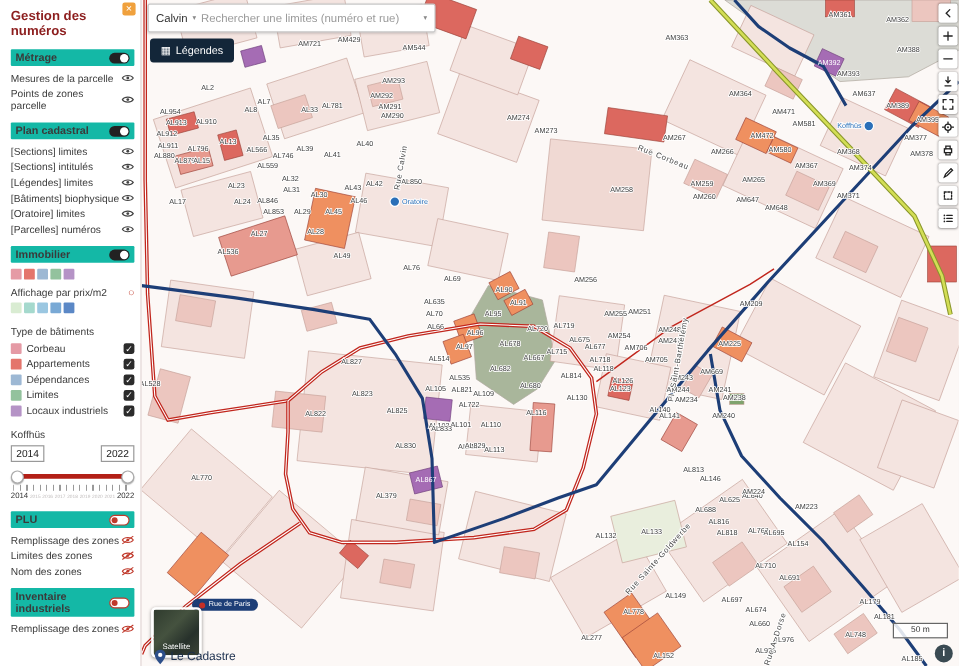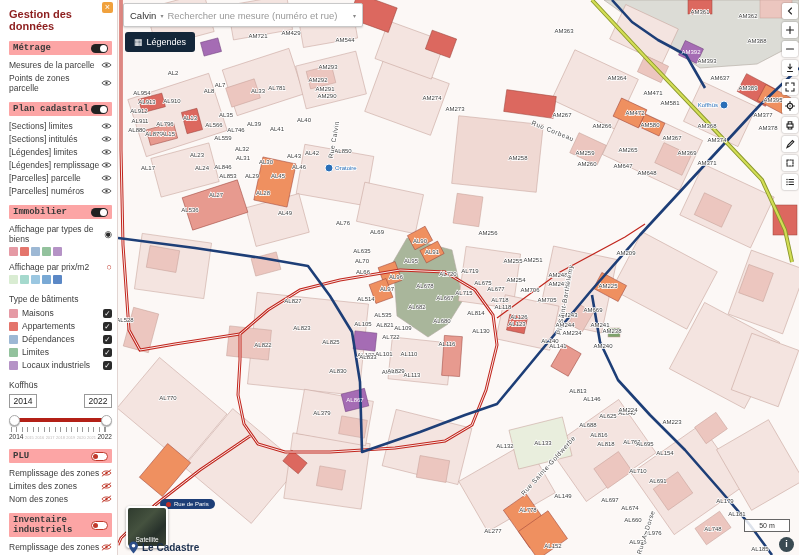--- a/index.html
+++ b/index.html
@@ -4,22 +4,22 @@
 <style>
   html,body{margin:0;padding:0;}
   body{width:799px;height:555px;position:relative;overflow:hidden;
        font-family:"Liberation Sans",sans-serif;background:#fbf6f3;}
   
   #sidebar{position:absolute;left:0;top:0;width:118px;height:555px;background:#fff;
            z-index:6;box-sizing:border-box;padding:6px 5px 0 9px;border-right:1px solid #e2d5d2;}
   #close-btn{position:absolute;left:102px;top:2px;width:11px;height:11px;background:#f0a13d;
              color:#fff;font-size:9px;line-height:10px;text-align:center;border-radius:2px;cursor:pointer;z-index:7;}
   #sb-title{font-size:11px;font-weight:bold;color:#8c1d1d;margin:2px 0 8px 0;}
-  .sec-bar{background:#fca5a5;display:flex;justify-content:space-between;align-items:center;
-           padding:2px 4px;margin:9px 0 5px 0;border-radius:1px;font-family:Liberation Mono, monospace;}
+  .sec-bar{background:#14b8a6;display:flex;justify-content:space-between;align-items:center;
+           padding:2px 4px;margin:9px 0 5px 0;border-radius:1px;}
   .sec-bar .t{font-size:9px;font-weight:bold;color:#3a3a3a;}
   .tgl{width:17px;height:9px;border-radius:5px;position:relative;flex:0 0 auto;}
   .tgl.on{background:#222;}
   .tgl.on::after{content:"";position:absolute;right:1px;top:1px;width:7px;height:7px;border-radius:50%;background:#fff;}
   .tgl.off{background:#fff;border:1px solid #c0392b;box-sizing:border-box;}
   .tgl.off::after{content:"";position:absolute;left:1px;top:1px;width:5px;height:5px;border-radius:50%;background:#c0392b;}
   .row{display:flex;justify-content:space-between;align-items:center;margin:3px 0;}
   .row .lbl{font-size:8.5px;color:#3c3c3c;}
   .plain-title{font-size:8.5px;color:#3c3c3c;margin:10px 0 4px 0;}
   .sw-row{display:flex;gap:2px;margin:2px 0 6px 0;}
@@ -65,31 +65,31 @@
   
   #scalebar{position:absolute;left:744px;top:519px;width:46px;height:13px;background:rgba(255,255,255,.85);
       border:1px solid #666;box-sizing:border-box;font-size:7px;color:#333;text-align:center;line-height:11px;z-index:4;}
   #attrib{position:absolute;left:779px;top:537px;width:15px;height:15px;border-radius:50%;background:#3a4a52;
       color:#fff;font-size:9px;font-weight:bold;text-align:center;line-height:15px;z-index:5;cursor:pointer;}
   #basemap{position:absolute;left:126px;top:506px;width:38px;height:38px;border-radius:4px;border:2px solid #fff;
       box-shadow:0 1px 3px rgba(0,0,0,.4);z-index:5;cursor:pointer;overflow:hidden;
       background:linear-gradient(135deg,#2f3b2e 0%,#45523f 40%,#27312b 70%,#3c4436 100%);}
   #basemap span{position:absolute;left:0;right:0;bottom:3px;text-align:center;color:#fff;font-size:6.5px;}
   #brand{position:absolute;left:128px;top:541px;display:flex;align-items:center;gap:3px;z-index:5;}
-  #brand .txt{font-size:10px;font-weight:bold;color:#1b2f4e;}
+  #brand .txt{font-size:10px;font-weight:normal;color:#1b2f4e;}
   #street-pill{position:absolute;left:160px;top:499px;background:#1d3e77;color:#fff;font-size:6px;
       padding:2px 6px;border-radius:7px;z-index:4;display:flex;align-items:center;gap:3px;}
   #street-pill i{width:5px;height:5px;border-radius:50%;background:#c62f26;display:inline-block;}
 </style>
 </head>
 <body>
 
 <div id="close-btn">×</div>
 <div id="sidebar">
-  <div id="sb-title">Gestion des données</div>
+  <div id="sb-title">Gestion des numéros</div>
   <div id="sections">
       <div class="sec-bar">
         <span class="t">Métrage</span>
       <span class="tgl on"></span>
       </div>
       <div class="row">
         <span class="lbl">Mesures de la parcelle</span>
         <svg class="eye-ic" width="11" height="8" viewBox="0 0 12 8">
     <path d="M1 4 C3 1,9 1,11 4 C9 7,3 7,1 4 Z" fill="none" stroke="#444" stroke-width="1"></path>
     <circle cx="6" cy="4" r="1.3" fill="#444"></circle>
@@ -121,47 +121,43 @@
         </svg>
       </div>
       <div class="row">
         <span class="lbl">[Légendes] limites</span>
         <svg class="eye-ic" width="11" height="8" viewBox="0 0 12 8">
     <path d="M1 4 C3 1,9 1,11 4 C9 7,3 7,1 4 Z" fill="none" stroke="#444" stroke-width="1"></path>
     <circle cx="6" cy="4" r="1.3" fill="#444"></circle>
         </svg>
       </div>
       <div class="row">
-        <span class="lbl">[Légendes] remplissage</span>
-        <svg class="eye-ic" width="11" height="8" viewBox="0 0 12 8">
-    <path d="M1 4 C3 1,9 1,11 4 C9 7,3 7,1 4 Z" fill="none" stroke="#444" stroke-width="1"></path>
-    <circle cx="6" cy="4" r="1.3" fill="#444"></circle>
-        </svg>
-      </div>
-      <div class="row">
-        <span class="lbl">[Parcelles] parcelle</span>
+        <span class="lbl">[Bâtiments] biophysique</span>
+        <svg class="eye-ic" width="11" height="8" viewBox="0 0 12 8">
+    <path d="M1 4 C3 1,9 1,11 4 C9 7,3 7,1 4 Z" fill="none" stroke="#444" stroke-width="1"></path>
+    <circle cx="6" cy="4" r="1.3" fill="#444"></circle>
+        </svg>
+      </div>
+      <div class="row">
+        <span class="lbl">[Oratoire] limites</span>
         <svg class="eye-ic" width="11" height="8" viewBox="0 0 12 8">
     <path d="M1 4 C3 1,9 1,11 4 C9 7,3 7,1 4 Z" fill="none" stroke="#444" stroke-width="1"></path>
     <circle cx="6" cy="4" r="1.3" fill="#444"></circle>
         </svg>
       </div>
       <div class="row">
         <span class="lbl">[Parcelles] numéros</span>
         <svg class="eye-ic" width="11" height="8" viewBox="0 0 12 8">
     <path d="M1 4 C3 1,9 1,11 4 C9 7,3 7,1 4 Z" fill="none" stroke="#444" stroke-width="1"></path>
     <circle cx="6" cy="4" r="1.3" fill="#444"></circle>
         </svg>
       </div>
       <div class="sec-bar">
         <span class="t">Immobilier</span>
       <span class="tgl on"></span>
-      </div>
-      <div class="row">
-        <span class="lbl">Affichage par types de biens</span>
-        <span class="radio-on">◉</span>
       </div>
       <div class="sw-row">
         <div class="sw" style="background: rgb(229, 154, 165);"></div>
         <div class="sw" style="background: rgb(228, 117, 108);"></div>
         <div class="sw" style="background: rgb(157, 184, 212);"></div>
         <div class="sw" style="background: rgb(147, 194, 157);"></div>
         <div class="sw" style="background: rgb(181, 147, 198);"></div>
       </div>
       <div class="row">
         <span class="lbl">Affichage par prix/m2</span>
@@ -171,21 +167,21 @@
         <div class="sw" style="background: rgb(217, 236, 210);"></div>
         <div class="sw" style="background: rgb(165, 217, 205);"></div>
         <div class="sw" style="background: rgb(155, 199, 225);"></div>
         <div class="sw" style="background: rgb(121, 169, 213);"></div>
         <div class="sw" style="background: rgb(91, 136, 198);"></div>
       </div>
       <div class="plain-title">Type de bâtiments</div>
       <div class="row">
         <span class="cb-left">
           <span class="sw" style="background:#e59aa5"></span>
-        <span class="lbl">Maisons</span>
+        <span class="lbl">Corbeau</span>
         </span>
         <span class="cbx">✓</span>
       </div>
       <div class="row">
         <span class="cb-left">
           <span class="sw" style="background:#e4756c"></span>
         <span class="lbl">Appartements</span>
         </span>
         <span class="cbx">✓</span>
       </div>
@@ -565,21 +561,21 @@
       <circle cx="329" cy="168" r="4" fill="#2a6fb8" stroke="#fff" stroke-width="1"></circle>
       <text x="335" y="170" class="mlbl" text-anchor="start">Oratoire</text>
       <circle cx="724" cy="105" r="4" fill="#2a6fb8" stroke="#fff" stroke-width="1"></circle>
       <text x="718" y="107" class="mlbl" text-anchor="end">Koffhüs</text>
     </svg>
 </div>
 
 <div id="searchbar">
   <span class="cat">Calvin</span>
   <span class="car">▾</span>
-  <span class="ph">Rechercher une mesure (numéro et rue)</span>
+  <span class="ph">Rechercher une limites (numéro et rue)</span>
   <span class="car">▾</span>
 </div>
 
 <div id="legend-btn">
   <span>▦</span>
   <span>Légendes</span>
 </div>
 
 <div id="map-controls">
     <div class="ctl">

